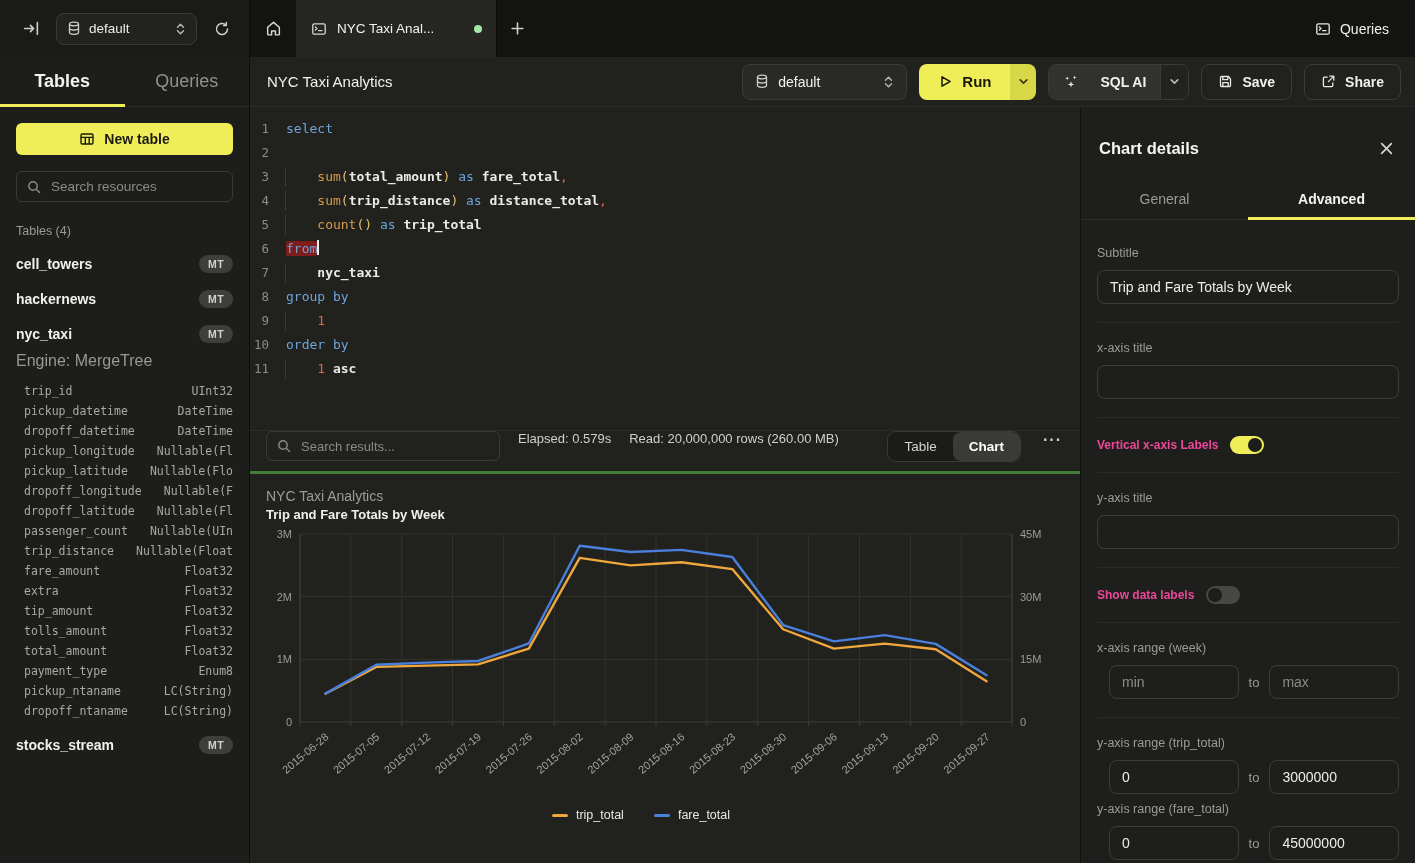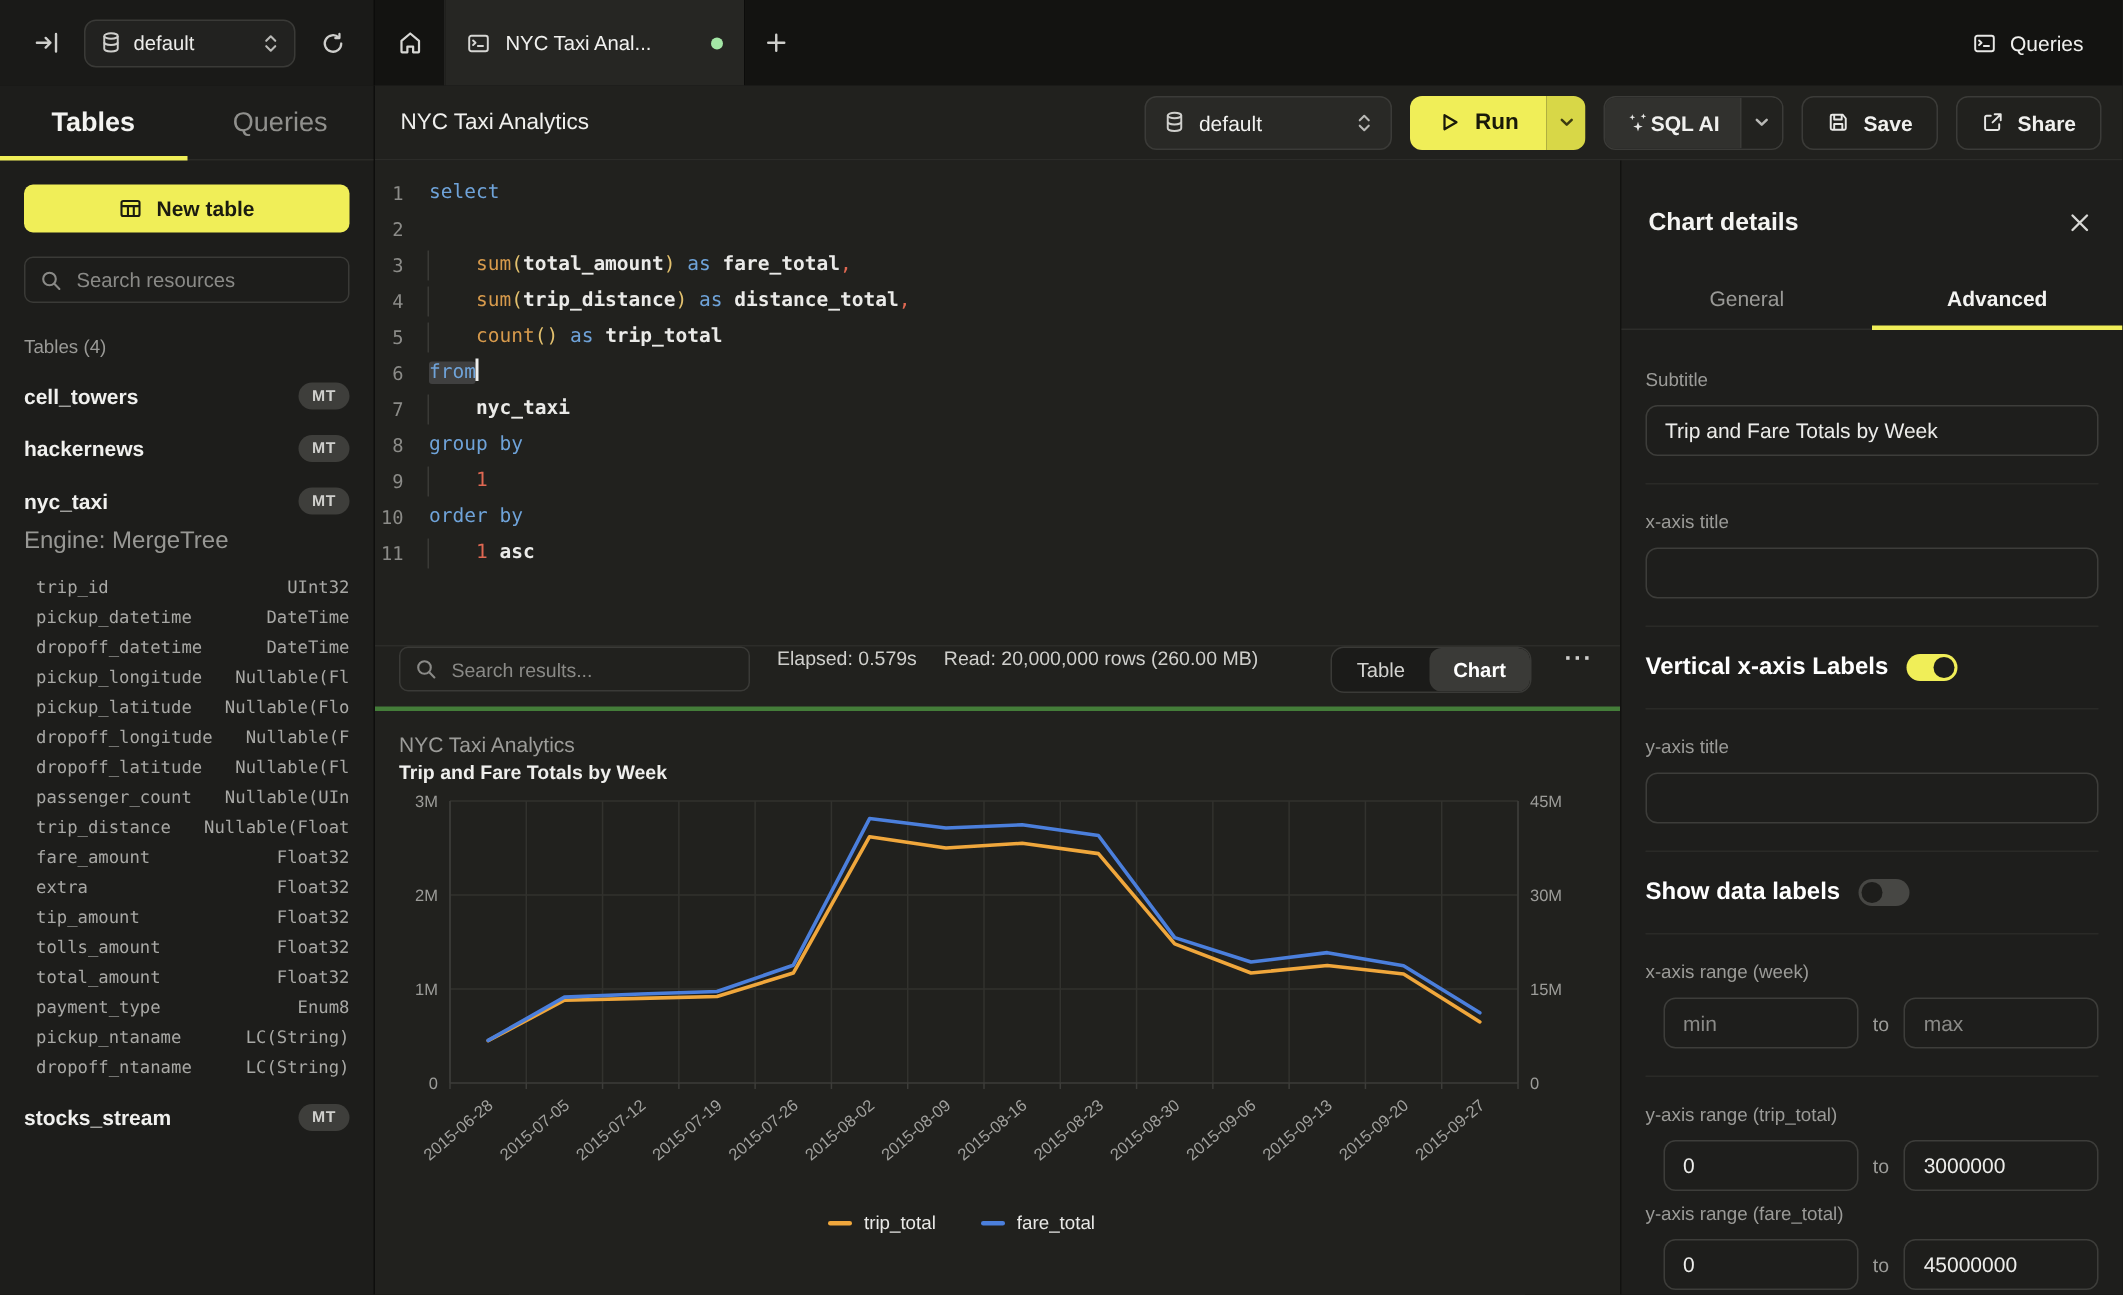--- a/index.html
+++ b/index.html
@@ -51,41 +51,41 @@
   
   .main { flex:1; display:flex; flex-direction:column; min-width:0; }
   .query-header { height:50px; flex:none; background:#21211e; border-bottom:1px solid #2c2c29; display:flex; align-items:center; padding:0 14px 0 17px; gap:12px; }
   .qh-title { font-size:15px; color:#f0f0ee; margin-right:auto; }
   .qh-db { width:165px; height:36px; display:flex; align-items:center; gap:9px; padding:0 12px; background:#292926; border:1px solid #3b3b38; border-radius:8px; cursor:pointer; }
   .qh-db .lbl { flex:1; font-size:14px; }
   .run-btn { display:flex; height:36px; border-radius:8px; overflow:hidden; cursor:pointer; }
   .run-main { display:flex; align-items:center; gap:9px; padding:0 19px; background:#f0ee58; color:#191909; font-size:15px; font-weight:600; }
   .run-caret { width:26px; display:flex; align-items:center; justify-content:center; background:#d8d747; color:#3c3c10; }
   .sqlai-btn { display:flex; height:36px; border:1px solid #3b3b38; border-radius:8px; overflow:hidden; cursor:pointer; }
-  .sqlai-main { display:flex; align-items:center; gap:0; padding:0 14px; background:#31312e; color:#f0f0ee; font-size:14px; font-weight:600; }
+  .sqlai-main { display:flex; align-items:center; gap:21px; padding:0 14px; background:#31312e; color:#f0f0ee; font-size:14px; font-weight:600; }
   .sqlai-caret { width:28px; display:flex; align-items:center; justify-content:center; background:#22221f; border-left:1px solid #3b3b38; color:#b9b9b6; }
   .ghost-btn { height:36px; display:flex; align-items:center; gap:9px; padding:0 16px; border:1px solid #3b3b38; border-radius:8px; color:#f0f0ee; font-size:14px; font-weight:600; cursor:pointer; }
 
   .content-row { flex:1; display:flex; min-height:0; }
   .editor-stack { width:830px; flex:none; display:flex; flex-direction:column; background:#21211e; min-height:0; }
 
   
   .sql-editor { height:323px; flex:none; padding-top:10px; font-family:"DejaVu Sans Mono", monospace; font-size:13px; }
   .code-line { display:flex; height:24px; line-height:24px; }
   .ln { width:34px; flex:none; text-align:right; padding-right:15px; color:#8b8b88; font-size:12.5px; }
   .code-text { white-space:pre; position:relative; padding-left:2px; }
   .guide { position:absolute; left:1px; top:2px; bottom:2px; width:1px; background:#3a3a36; }
   .kw { color:#6fa3d9; }
   .fn { color:#d79a4c; }
   .pr { color:#e2c06e; }
   .id { color:#eaeae8; font-weight:700; }
   .pu { color:#e06852; }
   .nu { color:#e06852; }
   .pl { color:#dcdcda; }
-  .sel { background:#404040; border-radius:2px; }
+  .sel { background:#7f1d1d; border-radius:2px; }
   .caret { display:inline-block; width:1.5px; height:15px; background:#eeeeec; vertical-align:-2px; }
 
   
   .results-bar { height:41px; flex:none; border-top:1px solid #2c2c29; display:flex; align-items:flex-start; padding:0 14px 15px 16px; gap:18px; }
   .results-search { width:234px; height:30px; flex:none; border:1px solid #3a3a37; border-radius:6px; display:flex; align-items:center; gap:8px; padding:0 10px; color:#8a8a87; }
   .results-search input { flex:1; min-width:0; background:transparent; border:none; outline:none; color:#e8e8e6; font-size:13px; font-family:inherit; }
   .results-search input::placeholder { color:#8a8a87; }
   .stat { font-size:13px; color:#cfcfcc; white-space:nowrap; }
   .view-toggle { margin-left:auto; display:flex; border:1px solid #3a3a37; border-radius:9px; background:#1b1b19; overflow:hidden; }
   .seg { padding:7px 16px; font-size:13.5px; color:#d2d2cf; cursor:pointer; }
@@ -118,21 +118,21 @@
   .panel-tabs { flex:none; display:flex; border-bottom:1px solid #2d2d2a; }
   .panel-tab { flex:1; text-align:center; padding:10px 0 12px; font-size:14px; color:#9a9a97; cursor:pointer; position:relative; }
   .panel-tab.active { color:#f3f3f1; font-weight:700; }
   .panel-tab.active::after { content:""; position:absolute; left:0; right:0; bottom:-1px; height:3px; background:#f0ee58; }
   .panel-body { flex:1; padding:26px 16px 0; overflow:hidden; }
   .f-label { font-size:12.5px; color:#9b9b98; margin-bottom:10px; }
   .f-input { width:100%; height:34px; background:#1e1e1c; border:1px solid #3d3d3a; border-radius:8px; color:#ececea; font-size:14px; font-family:inherit; padding:0 12px; outline:none; }
   .f-input::placeholder { color:#8a8a87; }
   .panel-divider { height:1px; background:#2a2a27; margin:18px 0; }
   .toggle-row { display:flex; align-items:center; gap:12px; margin:2px 0; }
-  .toggle-row .t-label { font-size:16px; font-weight:600; color:#ffffff; }
+  .toggle-row .t-label { font-size:12px; font-weight:600; color:#ec4899; }
   .toggle { width:34px; height:18px; border-radius:9px; position:relative; cursor:pointer; flex:none; }
   .toggle.on { background:#f0ee58; }
   .toggle.off { background:#474744; }
   .toggle .knob { position:absolute; top:2px; width:14px; height:14px; border-radius:50%; background:#1d1d1b; }
   .toggle.on .knob { right:2px; }
   .toggle.off .knob { left:2px; }
   .range-row { display:flex; align-items:center; gap:10px; margin-bottom:8px;padding-left:12px; }
   .range-row .f-input { flex:1; min-width:0; }
   .to-label { font-size:13px; color:#9b9b98; flex:none; }
 

